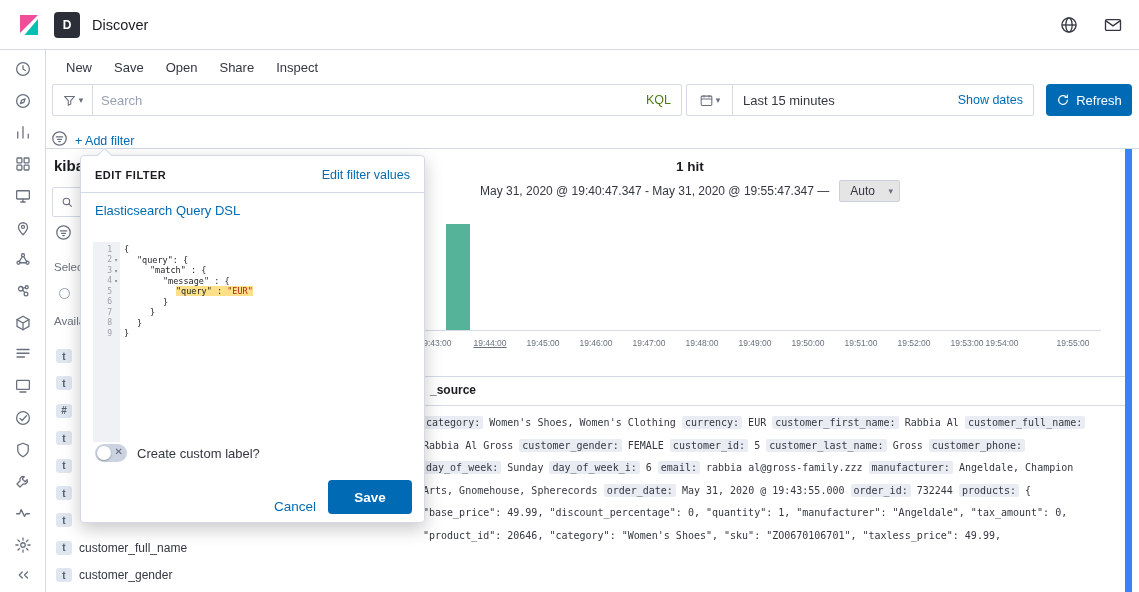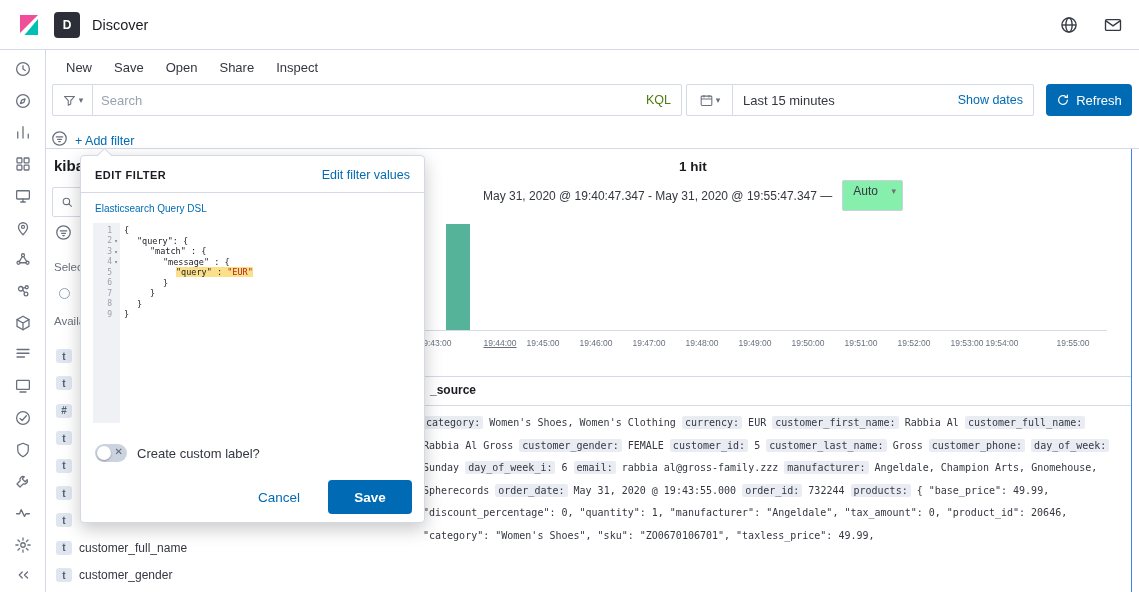--- a/index.html
+++ b/index.html
@@ -42,57 +42,57 @@
 .sb-search{position:absolute;left:6px;top:38px;width:196px;height:30px;border:1px solid #d3dae6;border-radius:2px;display:flex;align-items:center;padding-left:7px;gap:4px;background:#fff}
 .sb-search input{border:0;outline:0;width:120px;font-family:"Liberation Sans",sans-serif;font-size:12px}
 .sb-filtericon{position:absolute;left:8px;top:74px;width:19px;height:19px;cursor:pointer}
 .sb-h{font-size:11.5px;color:#69707d;position:absolute;left:8px;white-space:nowrap}
 .sel-icon{position:absolute;left:13px;top:139px;width:11px;height:11px;border:1.5px solid #98a2b3;border-radius:50%}
 #fields{position:absolute;left:0;top:0;right:0;bottom:0}
 .field-row{position:absolute;left:10px;display:flex;align-items:center;gap:7px;height:22px;cursor:pointer;white-space:nowrap}
 .fbadge{width:16px;height:14px;border-radius:3px;background:#e0e6f0;color:#536171;font-size:10px;font-weight:700;display:flex;align-items:center;justify-content:center;flex:none}
 .flabel{font-size:12px;color:#343741}
 
-.main{position:absolute;left:255px;top:149px;right:7px;bottom:0;background:#fff;border-right:1px solid #3b82f6}
+.main{position:absolute;left:255px;top:149px;right:7px;bottom:0;background:#fff;border-right:7px solid #3b82f6}
 .hits{position:absolute;top:10px;left:0;right:0;text-align:center;font-size:13.5px;font-weight:600;color:#1a1c21}
 .subtitle{position:absolute;top:31px;left:0;right:0;display:flex;justify-content:center;align-items:center;gap:10px;font-size:12px;color:#343741}
-.interval-select{position:relative;border:1px solid #c9d1de;background:#86efac;border-radius:2px;padding:3px 24px 12px 10px;font-size:12px;cursor:pointer}
+.interval-select{position:relative;border:1px solid #c9d1de;background:#e5e5e5;border-radius:2px;padding:3px 24px 3px 10px;font-size:12px;cursor:pointer}
 .interval-select .chev{position:absolute;right:6px;top:5px}
 .baseline{position:absolute;left:8px;right:24px;top:181px;border-top:1px solid #d3dae6}
 .bar{position:absolute;left:191px;top:75px;width:24px;height:106px;background:#54B399;cursor:pointer}
 #ticks{position:absolute;left:0;top:189px;right:0;height:12px}
 .tick{position:absolute;transform:translateX(-50%);font-size:8.5px;color:#69707d;white-space:nowrap}
 .xlabel{position:absolute;top:206px;left:0;right:0;text-align:center;font-size:10px;font-weight:700;color:#343741}
 .hr1{position:absolute;left:0;right:0;top:227px;border-top:1px solid #d3dae6}
 .src-h{position:absolute;left:175px;top:234px;font-size:12px;font-weight:700;color:#1a1c21}
 .hr2{position:absolute;left:0;right:0;top:256px;border-top:1px solid #d3dae6}
 .timecell{position:absolute;right:722px;top:266px;font-size:11px;white-space:nowrap;color:#343741}
 #doc-tokens{position:absolute;left:168px;right:16px;top:263px;font-family:"DejaVu Sans Mono",monospace;font-size:10px;line-height:22.5px;color:#343741}
 .dockey{background:#e9edf3;border-radius:2px;padding:1px 3px;white-space:nowrap}
 
 .dialog{position:absolute;left:80px;top:155px;width:345px;height:368px;background:#fff;border:1px solid #d3dae6;border-radius:4px;box-shadow:0 6px 18px rgba(0,0,0,.22);z-index:50}
 .dlg-arrow{position:absolute;left:18px;top:-6px;width:11px;height:11px;background:#fff;border-left:1px solid #d3dae6;border-top:1px solid #d3dae6;transform:rotate(45deg)}
 .dlg-head{display:flex;justify-content:space-between;align-items:center;padding:12px 14px 10px;border-bottom:1px solid #d3dae6}
 .dlg-title{font-size:11px;font-weight:700;letter-spacing:.5px;color:#1a1c21}
 .dlg-link{font-size:12.5px;color:#006BB4;cursor:pointer}
-.dsl-link{display:inline-block;margin:10px 0 0 14px;font-size:10px;color:#006BB4;cursor:pointer}
+.dsl-link{display:inline-block;margin:10px 0 16px 14px;font-size:13px;color:#006BB4;cursor:pointer}
 .editor{display:flex;margin:8px 10px 0 12px;height:200px;font-family:"DejaVu Sans Mono",monospace;cursor:text}
 #gutter{width:27px;background:#f0f1f4;display:flex;flex-direction:column;padding-top:2px;flex:none}
 .gut-row{height:10.5px;display:flex;justify-content:flex-end;align-items:center;font-size:8px;color:#9aa0ab}
 .gut-row .fold{width:8px;font-size:6px;color:#69707d;text-align:center}
 #code{flex:1;padding-top:2px}
 .code-row{height:10.5px;font-size:8.5px;line-height:10.5px;white-space:pre;color:#1a1c21}
 .hl{background:#fbe089}
 .str{color:#b3261e}
 .toggle-row{position:absolute;left:14px;top:288px;display:flex;align-items:center;gap:10px}
 .switch{position:relative;width:32px;height:18px;border-radius:9px;background:#ccd3e0;cursor:pointer;flex:none}
 .knob{position:absolute;left:2px;top:2px;width:14px;height:14px;border-radius:50%;background:#fff;box-shadow:0 1px 2px rgba(0,0,0,.3)}
 .xmark{position:absolute;right:4px;top:2px;font-size:10px;color:#5a6270}
 .toggle-label{font-size:13px;color:#343741}
-.dlg-footer{position:absolute;right:12px;bottom:8px;display:flex;align-items:center;gap:28px}
+.dlg-footer{position:absolute;right:12px;bottom:8px;display:flex;align-items:flex-end;gap:12px}
 .cancel{color:#006BB4;font-size:13.5px;cursor:pointer}
 .save-btn{width:84px;height:34px;background:#006BB4;color:#fff;border:none;border-radius:4px;font-size:13.5px;font-weight:600;font-family:"Liberation Sans",sans-serif;cursor:pointer}
 </style>
 </head>
 <body>
 
 <header class="hdr">
   <span class="logo">
     <svg viewBox="0 0 24 24" width="24" height="24">
         <path fill="#F04E98" d="M3 2h18L3 20z"></path>
@@ -309,21 +309,21 @@
     <span class="interval-select">
       <span>Auto</span>
       <span class="chev">▾</span>
     </span>
   </div>
   <div class="bar"></div>
   <div class="baseline"></div>
   <div id="ticks">
       <span class="tick" style="left: 129px;">19:42:00</span>
       <span class="tick" style="left: 180px;">19:43:00</span>
-      <span class="tick" style="left: 245px; text-decoration: underline;">19:44:00</span>
+      <span class="tick" style="left: 235px; text-decoration: underline;">19:44:00</span>
       <span class="tick" style="left: 288px;">19:45:00</span>
       <span class="tick" style="left: 341px;">19:46:00</span>
       <span class="tick" style="left: 394px;">19:47:00</span>
       <span class="tick" style="left: 447px;">19:48:00</span>
       <span class="tick" style="left: 500px;">19:49:00</span>
       <span class="tick" style="left: 553px;">19:50:00</span>
       <span class="tick" style="left: 606px;">19:51:00</span>
       <span class="tick" style="left: 659px;">19:52:00</span>
       <span class="tick" style="left: 712px;">19:53:00</span>
       <span class="tick" style="left: 747px;">19:54:00</span>

